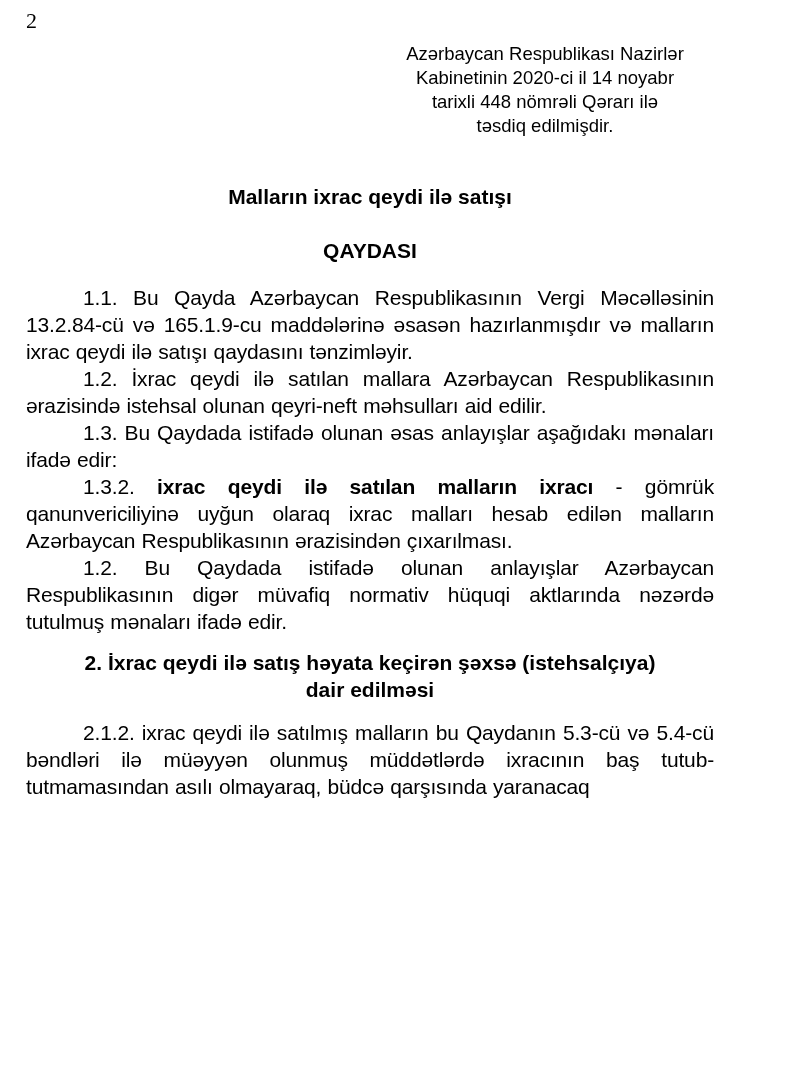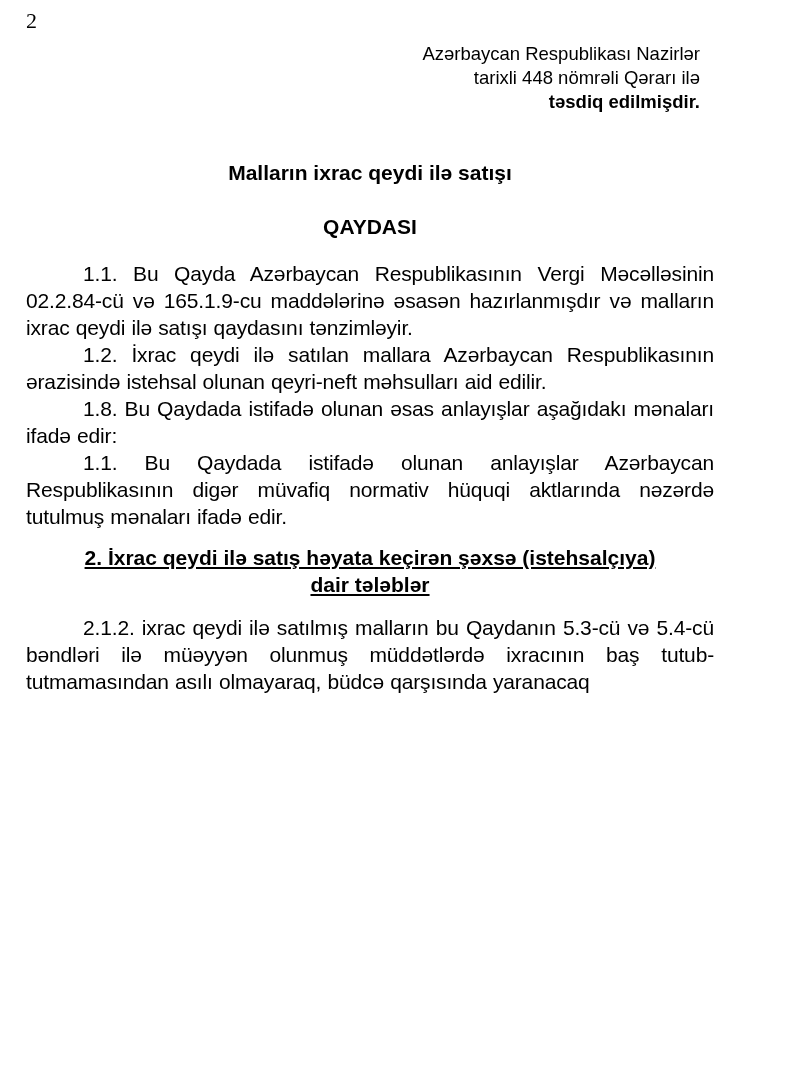--- a/index.html
+++ b/index.html
@@ -21,26 +21,26 @@
     position: absolute;
     top: 8px;
     left: 26px;
     font-family: "Liberation Serif", serif;
     font-size: 22px;
     line-height: 26px;
   }
   .approval-block {
     margin: 42px 100px 0 auto;
     width: 310px;
-    text-align: right;
+    text-align: center;
     font-size: 18.5px;
     line-height: 24px;
   }
   .approval-line { white-space: nowrap; }
-  .approval-line.bold { font-weight: bold; }
+  .approval-line.bold { font-weight: normal; }
 
   .content {
     margin-left: 26px;
     width: 688px;
     font-size: 21px;
     line-height: 27px;
   }
   .doc-title {
     text-align: center;
     font-weight: bold;
@@ -56,49 +56,51 @@
     letter-spacing: -0.15px;
     word-spacing: 0.5px;
   }
   .para .term { font-weight: bold; }
 
   .section-heading {
     text-align: center;
     font-weight: bold;
     margin: 14px 0 0 0;
   }
-  .section-heading .heading-line { display: block; text-decoration: underline; }
+  .section-heading .heading-line { display: block; }
 
   .paras.second { margin-top: 16px; }
 </style>
 </head>
 <body>
 
 <div class="page-number">2</div>
 
 <div class="approval-block">
   <div class="approval-line">Azərbaycan Respublikası Nazirlər</div>
+  <div class="approval-line">Kabinetinin 2020-ci il 14 noyabr</div>
   <div class="approval-line">tarixli 448 nömrəli Qərarı ilə</div>
   <div class="approval-line bold">təsdiq edilmişdir.</div>
 </div>
 
 <div class="content">
 
   <div class="doc-title first">Malların ixrac qeydi ilə satışı</div>
   <div class="doc-title">QAYDASI</div>
 
   <div class="paras">
-    <p class="para">1.1. Bu Qayda Azərbaycan Respublikasının Vergi Məcəlləsinin 02.2.84-cü və 165.1.9-cu maddələrinə əsasən hazırlanmışdır və malların ixrac qeydi ilə satışı qaydasını tənzimləyir.</p>
+    <p class="para">1.1. Bu Qayda Azərbaycan Respublikasının Vergi Məcəlləsinin 13.2.84-cü və 165.1.9-cu maddələrinə əsasən hazırlanmışdır və malların ixrac qeydi ilə satışı qaydasını tənzimləyir.</p>
     <p class="para">1.2. İxrac qeydi ilə satılan mallara Azərbaycan Respublikasının ərazisində istehsal olunan qeyri-neft məhsulları aid edilir.</p>
-    <p class="para">1.8. Bu Qaydada istifadə olunan əsas anlayışlar aşağıdakı mənaları ifadə edir:</p>
-    <p class="para">1.1. Bu Qaydada istifadə olunan anlayışlar Azərbaycan Respublikasının digər müvafiq normativ hüquqi aktlarında nəzərdə tutulmuş mənaları ifadə edir.</p>
+    <p class="para">1.3. Bu Qaydada istifadə olunan əsas anlayışlar aşağıdakı mənaları ifadə edir:</p>
+    <p class="para"><span>1.3.2. </span><span class="term">ixrac qeydi ilə satılan malların ixracı</span><span> - gömrük qanunvericiliyinə uyğun olaraq ixrac malları hesab edilən malların Azərbaycan Respublikasının ərazisindən çıxarılması.</span></p>
+    <p class="para">1.2. Bu Qaydada istifadə olunan anlayışlar Azərbaycan Respublikasının digər müvafiq normativ hüquqi aktlarında nəzərdə tutulmuş mənaları ifadə edir.</p>
   </div>
 
   <div class="section-heading">
     <span class="heading-line">2. İxrac qeydi ilə satış həyata keçirən şəxsə (istehsalçıya)</span>
-    <span class="heading-line">dair tələblər</span>
+    <span class="heading-line">dair edilməsi</span>
   </div>
 
   <div class="paras second">
     <p class="para">2.1.2. ixrac qeydi ilə satılmış malların bu Qaydanın 5.3-cü və 5.4-cü bəndləri ilə müəyyən olunmuş müddətlərdə ixracının baş tutub-tutmamasından asılı olmayaraq, büdcə qarşısında yaranacaq</p>
   </div>
 
 </div>
 
 </body></html>

